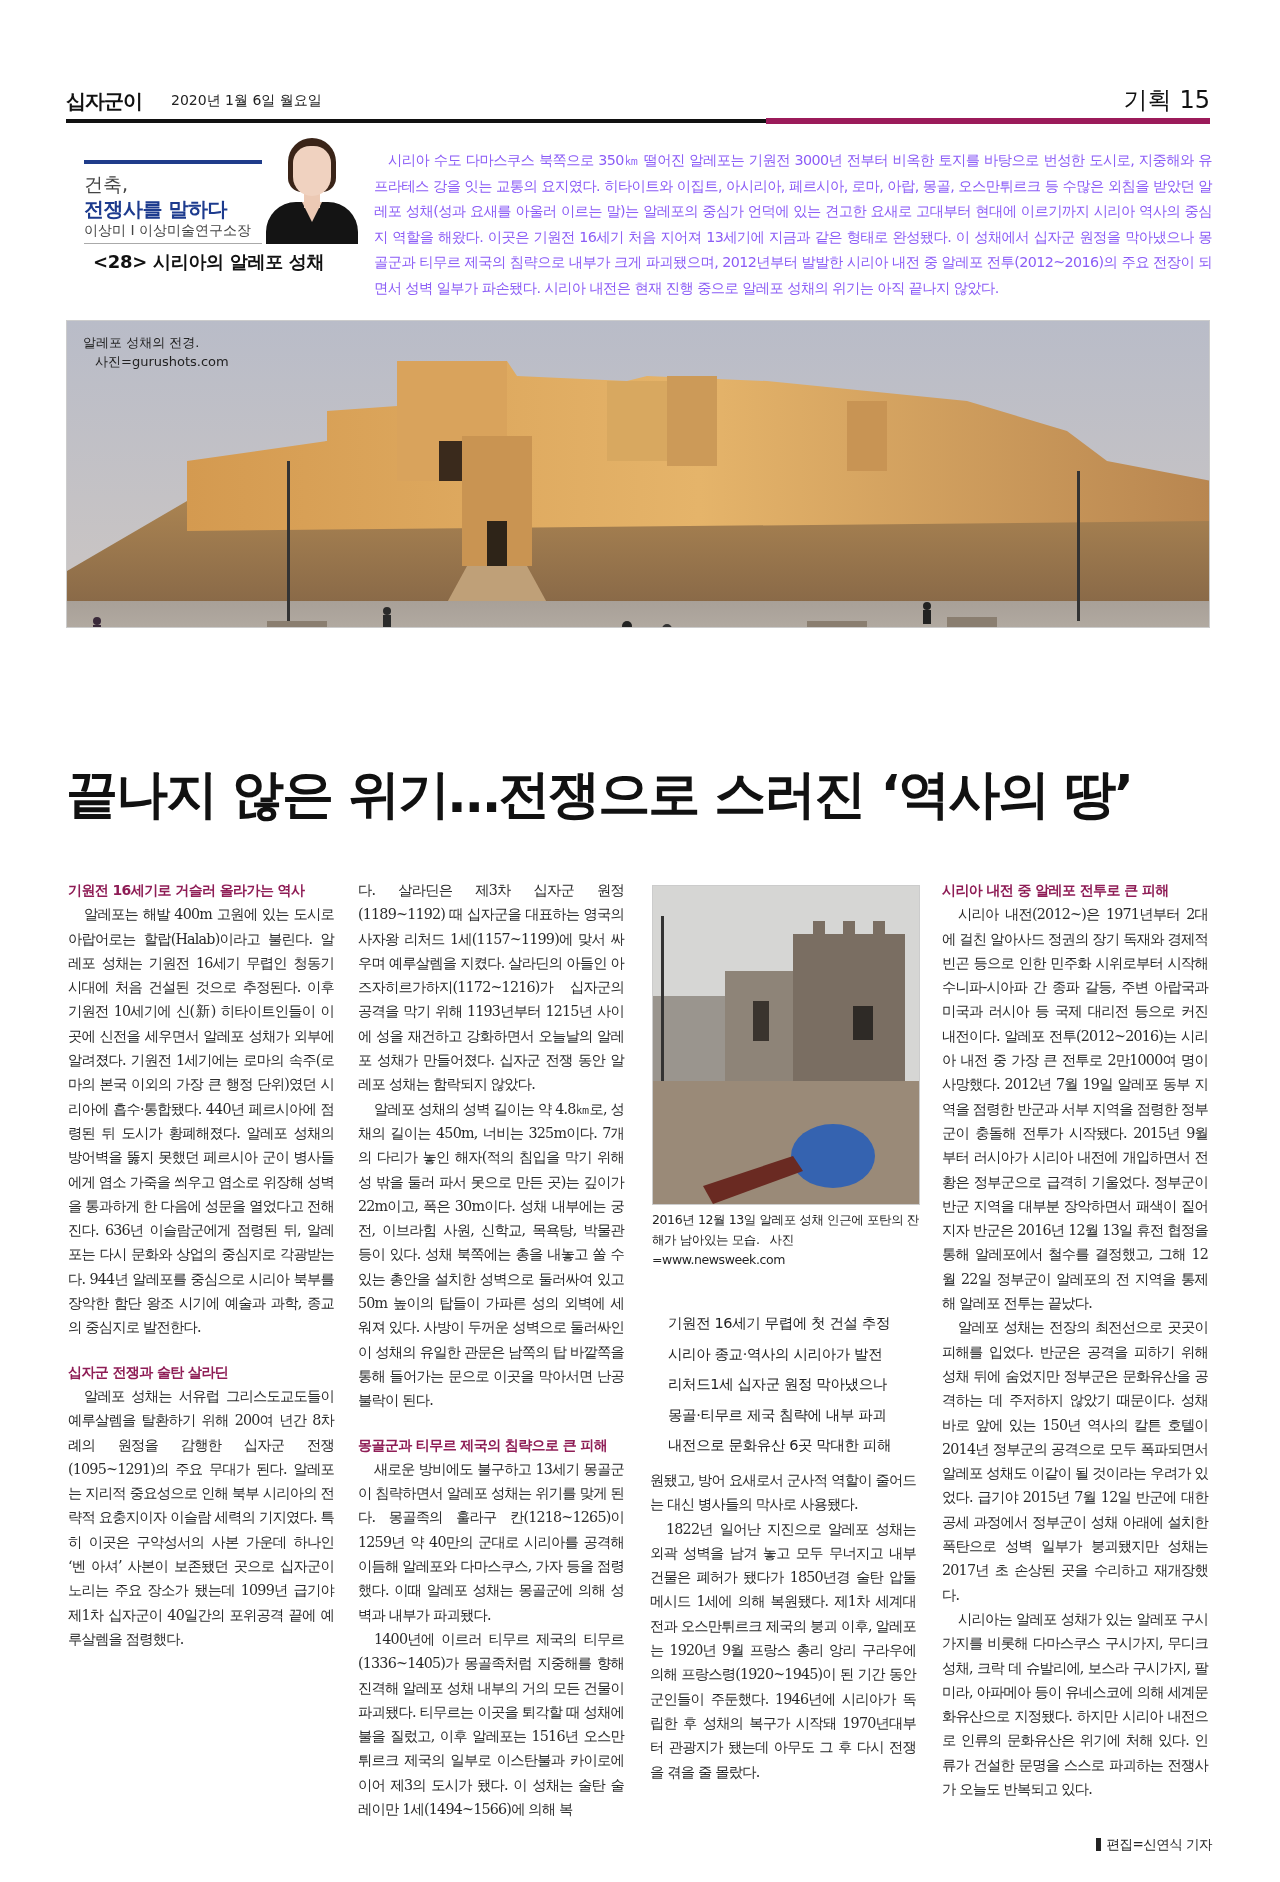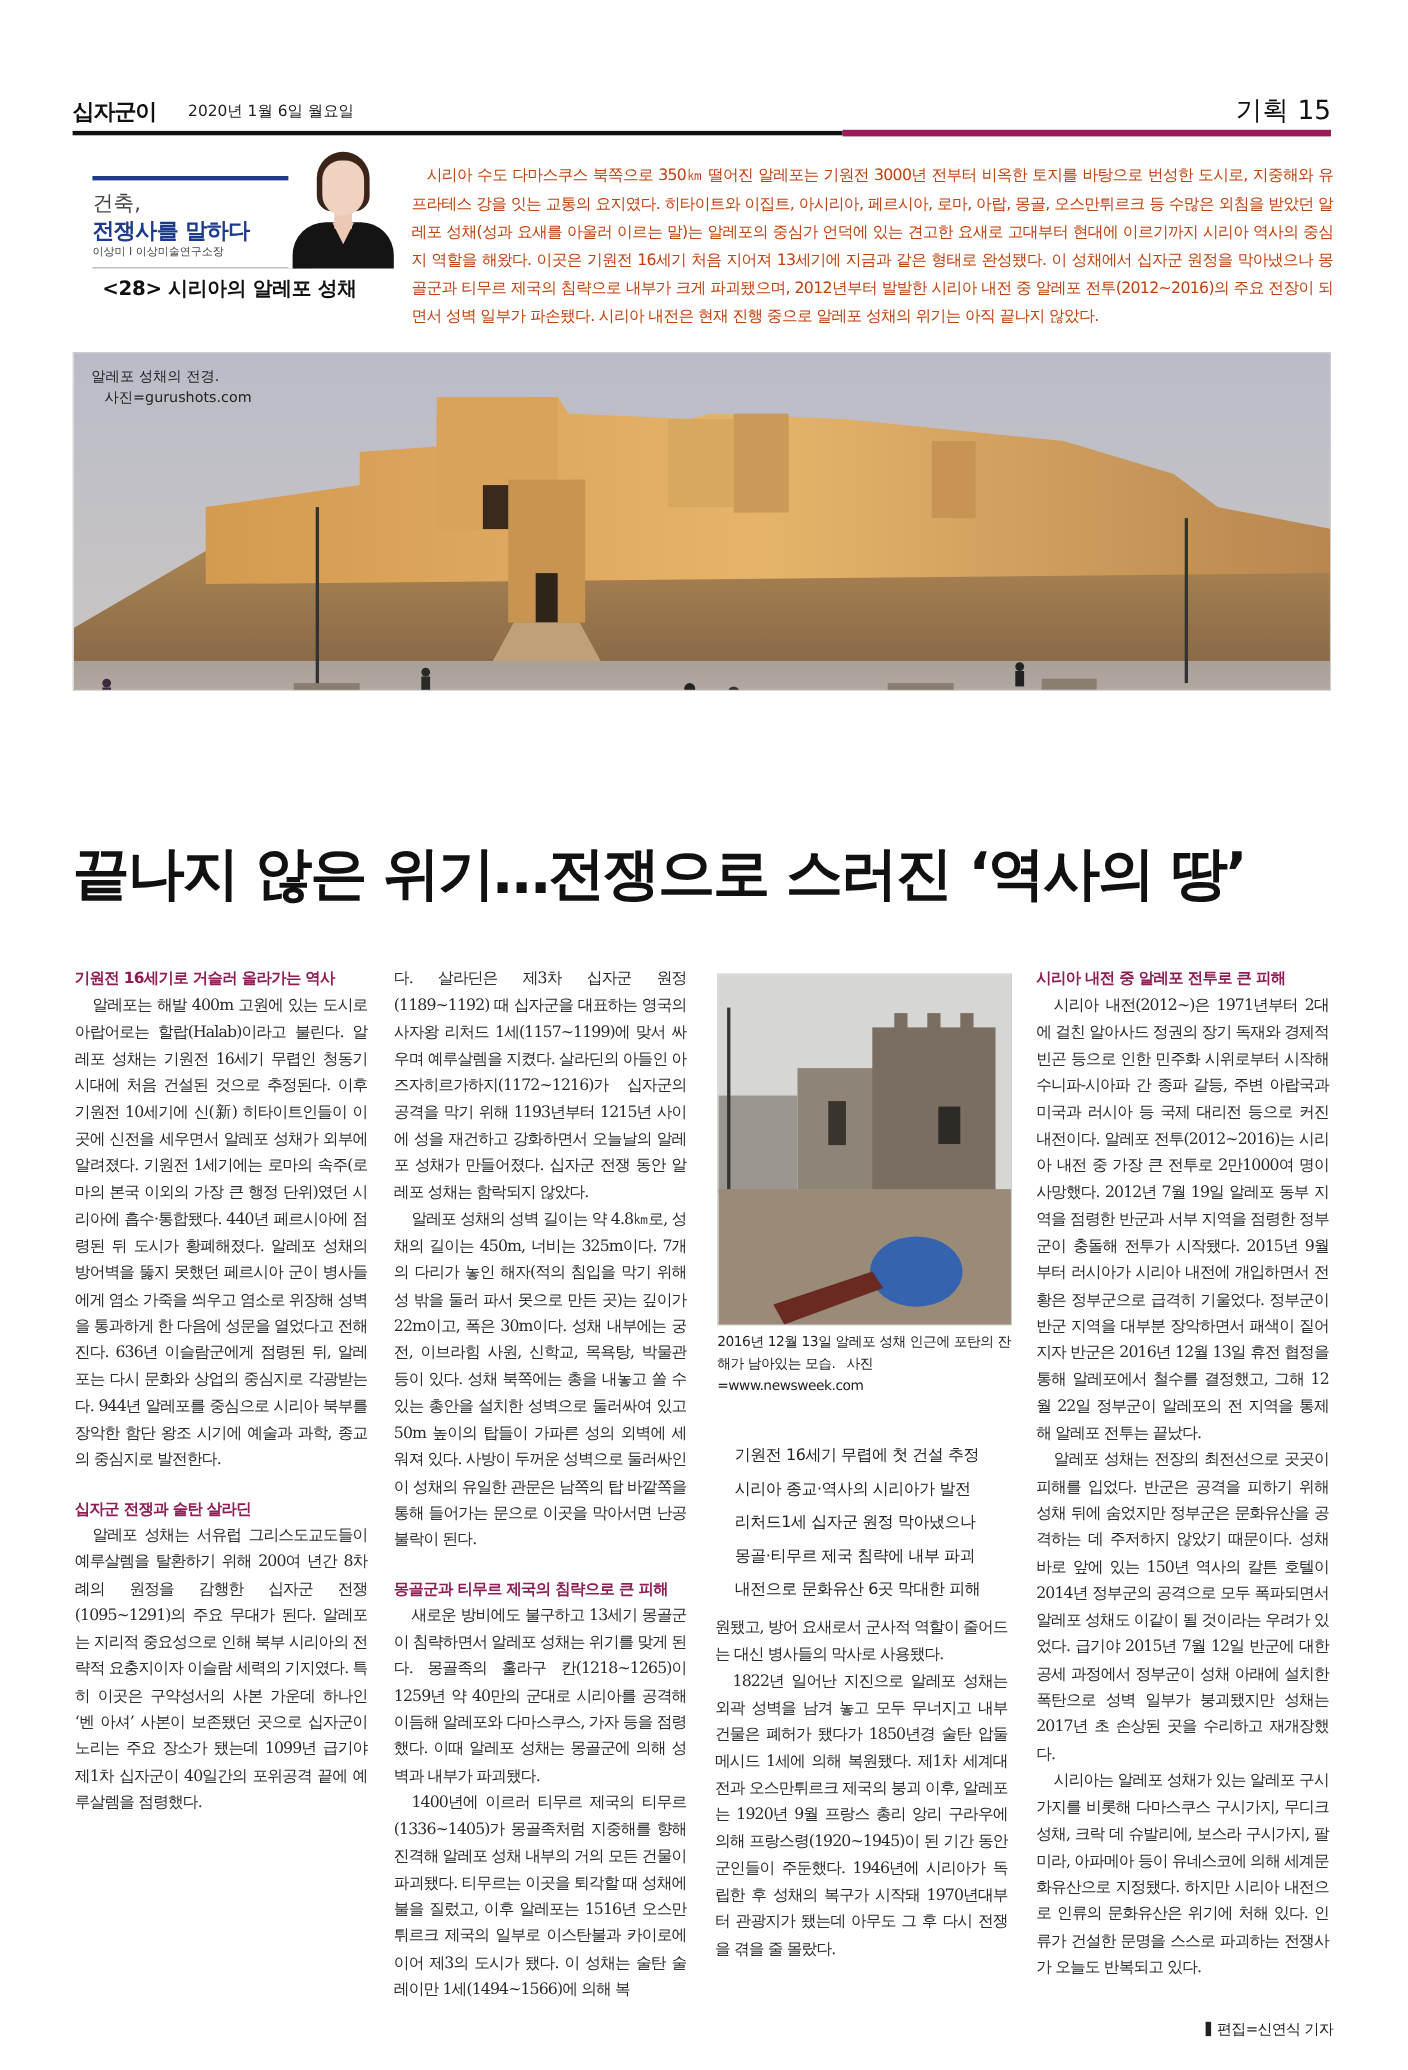--- a/index.html
+++ b/index.html
@@ -13,33 +13,33 @@
   .section-label { position: absolute; right: 0; top: 0; font-size: 24px; color: #111; }
   .section-label .pg { margin-left: 8px; }
   .rule-black { position: absolute; left: 66px; top: 119px; width: 700px; height: 4px; background: #111; }
   .rule-accent { position: absolute; left: 766px; top: 118px; width: 444px; height: 6px; background: #9b1b5a; }
 
   
   .series { position: absolute; left: 66px; top: 130px; width: 270px; height: 150px; }
   .series-rule { position: absolute; left: 18px; top: 30px; width: 270px; height: 4px; background: #1f3c8a; }
   .series-kicker { position: absolute; left: 18px; top: 42px; font-size: 19px; color: #444; }
   .series-title { position: absolute; left: 18px; top: 66px; font-size: 20px; font-weight: bold; color: #1d3b8e; letter-spacing: -0.5px; }
-  .series-author { position: absolute; left: 18px; top: 92px; font-size: 10px; color: #444; }
+  .series-author { position: absolute; left: 18px; top: 92px; font-size: 14px; color: #444; }
   .series-divider { position: absolute; left: 18px; top: 113px; width: 200px; height: 1px; background: #aaa; }
   .series-episode { position: absolute; left: 27px; top: 120px; font-size: 18px; font-weight: bold; color: #111; letter-spacing: -0.3px; }
   .portrait { position: absolute; left: 196px; top: 0; width: 98px; height: 114px; overflow: hidden; }
   .portrait .bg { position: absolute; inset: 0; background: #fff; }
   .portrait .hair { position: absolute; left: 26px; top: 8px; width: 48px; height: 54px; border-radius: 24px 24px 14px 14px; background: #3a2418; }
   .portrait .face { position: absolute; left: 31px; top: 16px; width: 38px; height: 50px; border-radius: 18px 18px 20px 20px; background: #f0d2c0; }
   .portrait .neck { position: absolute; left: 42px; top: 60px; width: 16px; height: 18px; background: #ecc9b4; }
   .portrait .jacket { position: absolute; left: 4px; top: 72px; width: 92px; height: 50px; border-radius: 30px 30px 0 0; background: #141414; }
   .portrait .collar { position: absolute; left: 40px; top: 72px; width: 20px; height: 20px; background: #ecc9b4; clip-path: polygon(0 0, 100% 0, 50% 100%); }
 
   
-  .lead { position: absolute; left: 374px; top: 148px; width: 838px; font-size: 14.3px; line-height: 25.6px; color: #c2410c; text-align: justify; letter-spacing: -0.6px; text-indent: 14px; }
+  .lead { position: absolute; left: 374px; top: 148px; width: 838px; font-size: 14.3px; line-height: 25.6px; color: #8b5cf6; text-align: justify; letter-spacing: -0.6px; text-indent: 14px; }
 
   
   .main-photo { position: absolute; left: 66px; top: 320px; width: 1144px; height: 308px; overflow: hidden; border: 1px solid #ccc; }
   .main-photo svg { display: block; }
   .photo-caption { position: absolute; left: 16px; top: 12px; font-size: 13px; line-height: 19px; color: #222; }
   .photo-caption .credit { display: block; padding-left: 12px; }
 
   
   .headline { position: absolute; left: 66px; top: 760px; width: 1144px; text-align: left; font-size: 52px; font-weight: bold; color: #111; letter-spacing: -2px; }
 

